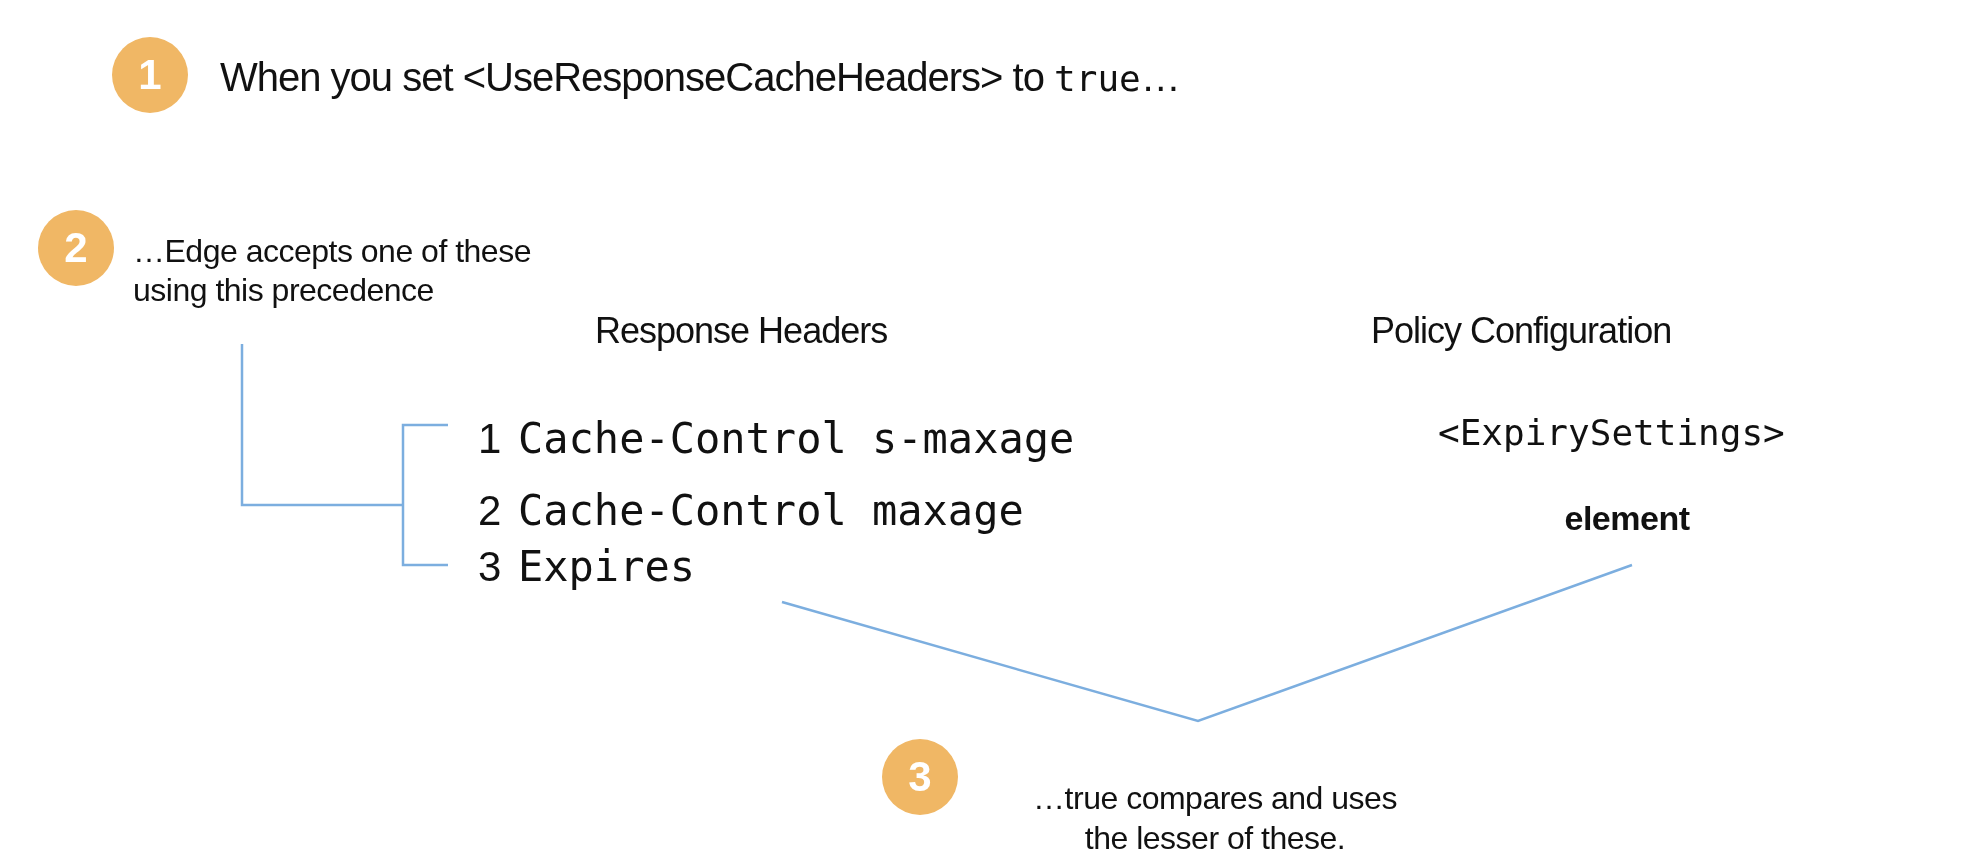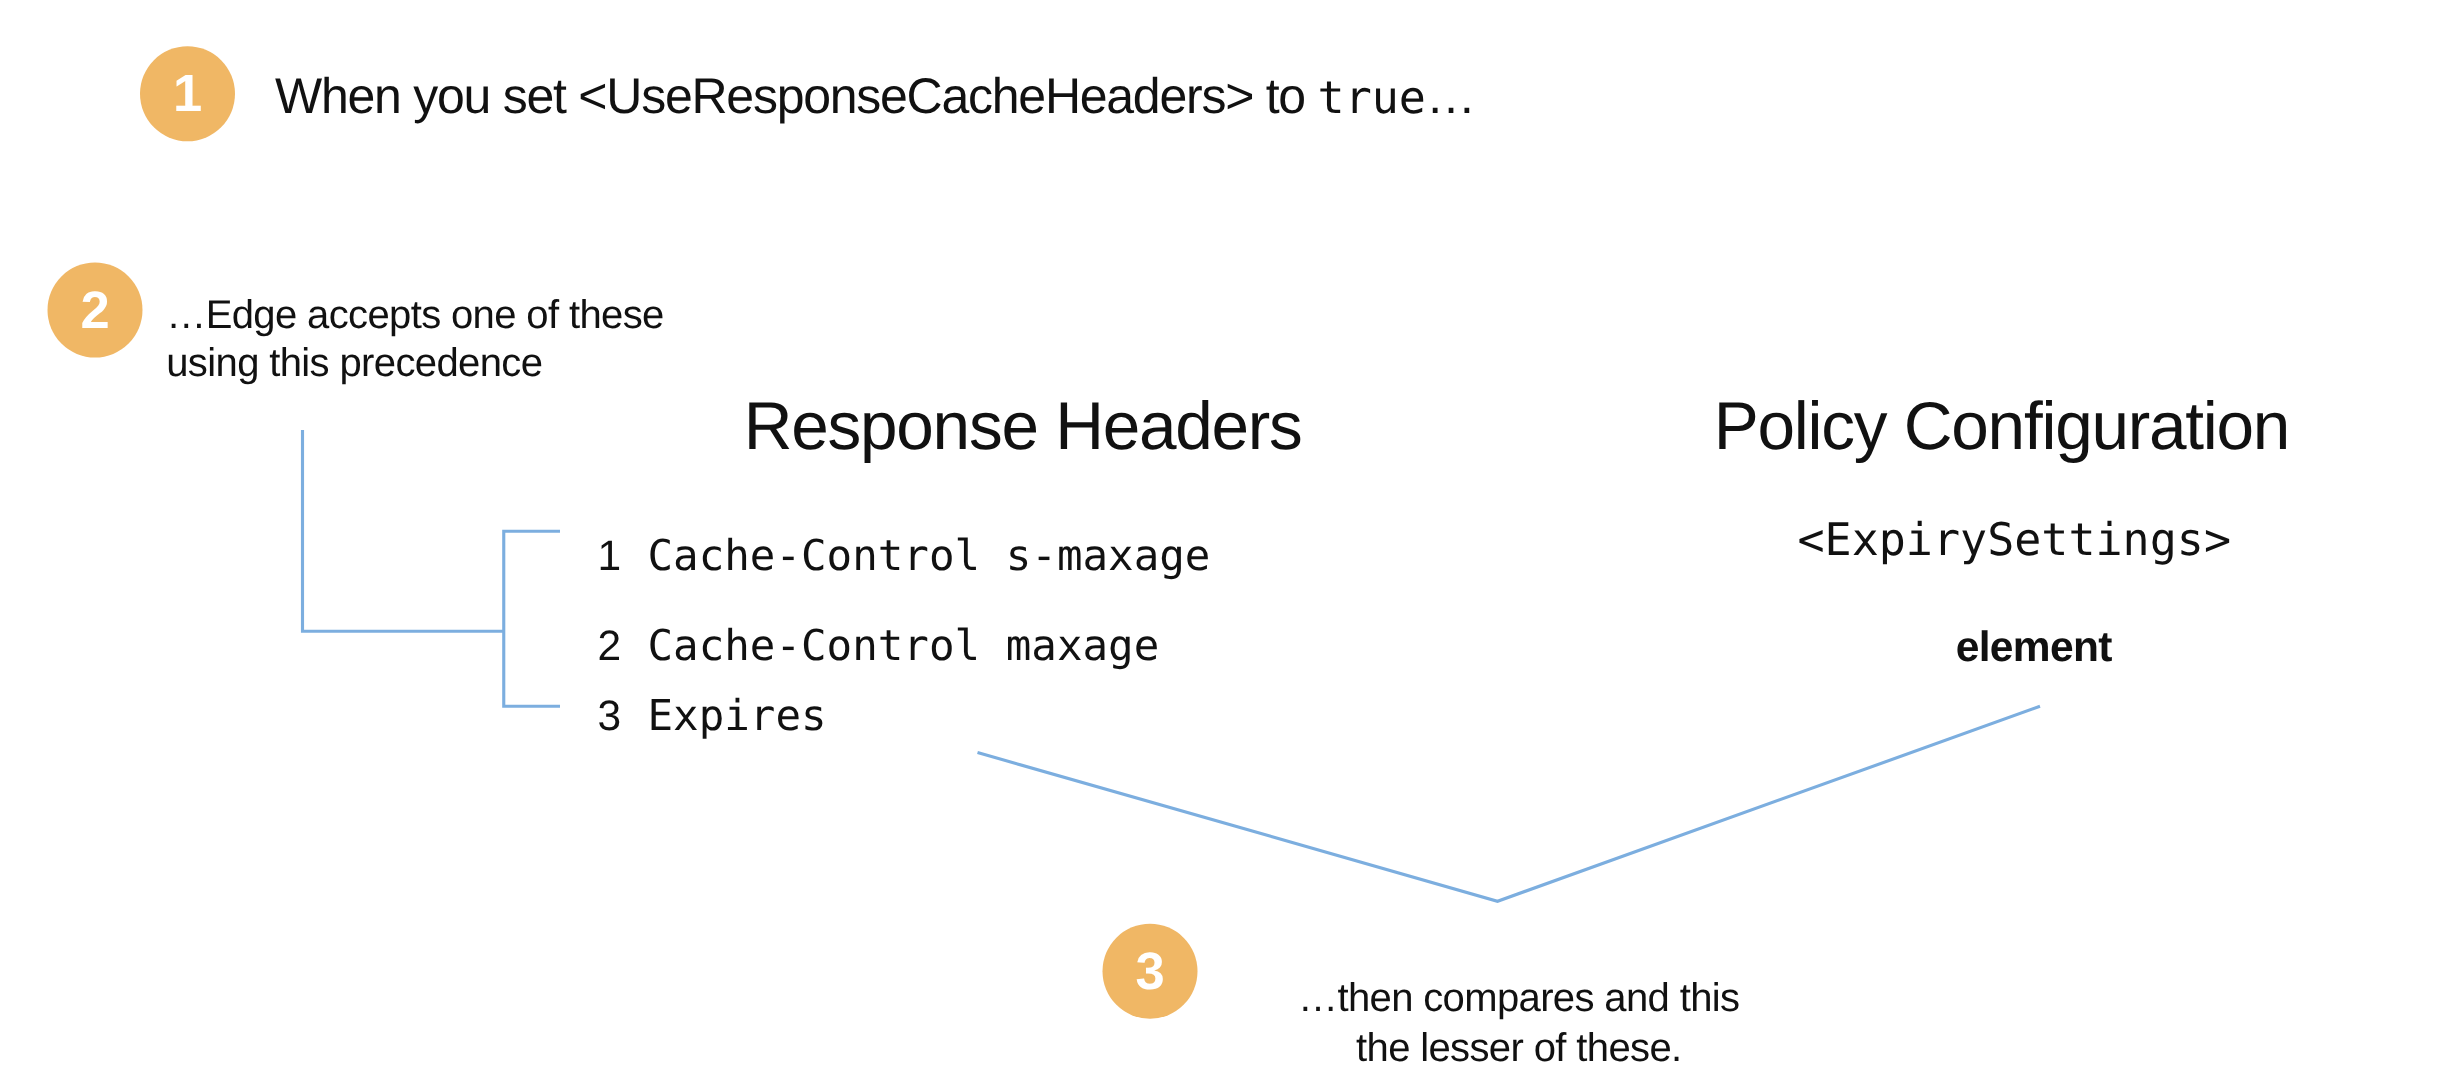--- a/index.html
+++ b/index.html
@@ -28,25 +28,25 @@
   .title-line{
     font-size:40px;line-height:48px;letter-spacing:-1px;
     white-space:nowrap;
   }
   .mono{font-family:"DejaVu Sans Mono",monospace;letter-spacing:0;}
   .title-line .mono{font-size:36px;}
   .step2-text{
     font-size:32px;line-height:39px;
   }
   .col-heading{
-    font-size:54px;letter-spacing:-1px;text-align:left;white-space:nowrap;
+    font-size:36px;letter-spacing:-1px;text-align:left;white-space:nowrap;
   }
   .list-row{
-    height:44px;line-height:53px;white-space:nowrap;
-    font-size:34px;
+    height:44px;line-height:40px;white-space:nowrap;
+    font-size:42px;
   }
   .list-rank{
     display:inline-block;width:40px;
     font-family:"Liberation Sans",sans-serif;
   }
   .list-value{font-family:"DejaVu Sans Mono",monospace;}
   .expiry-code{
     font-family:"DejaVu Sans Mono",monospace;
     font-size:36px;text-align:left;white-space:nowrap;
   }
@@ -102,17 +102,17 @@
   </div>
 
   <div class="abs col-heading" style="left:1371px;top:310px;width:400px;">Policy Configuration</div>
   <div class="abs expiry-code" style="left:1438px;top:412px;width:400px;">&lt;ExpirySettings&gt;</div>
   <div class="abs expiry-caption sans-text" style="left:1427px;top:463px;width:400px;">element</div>
 
   <div class="abs badge" style="left:882px;top:739px;">
     <span>3</span>
   </div>
   <div class="abs step3-text sans-text" style="left:990px;top:742px;width:450px;">
-    <div>…then compares and this</div>
+    <div>…true compares and uses</div>
     <div>the lesser of these.</div>
   </div>
 
 </div>
 
 </body></html>

